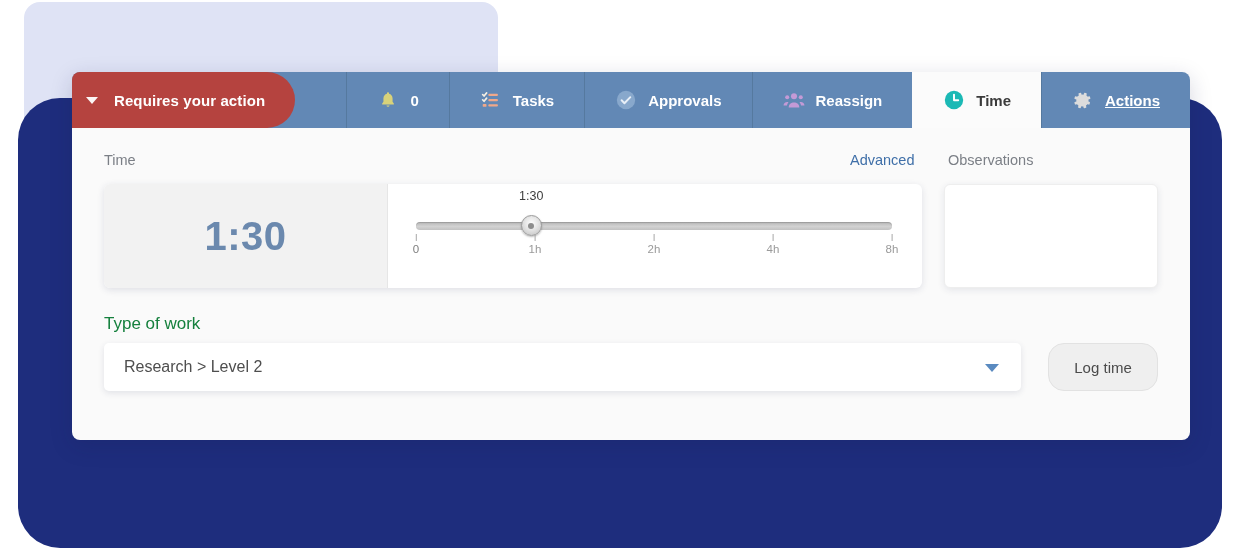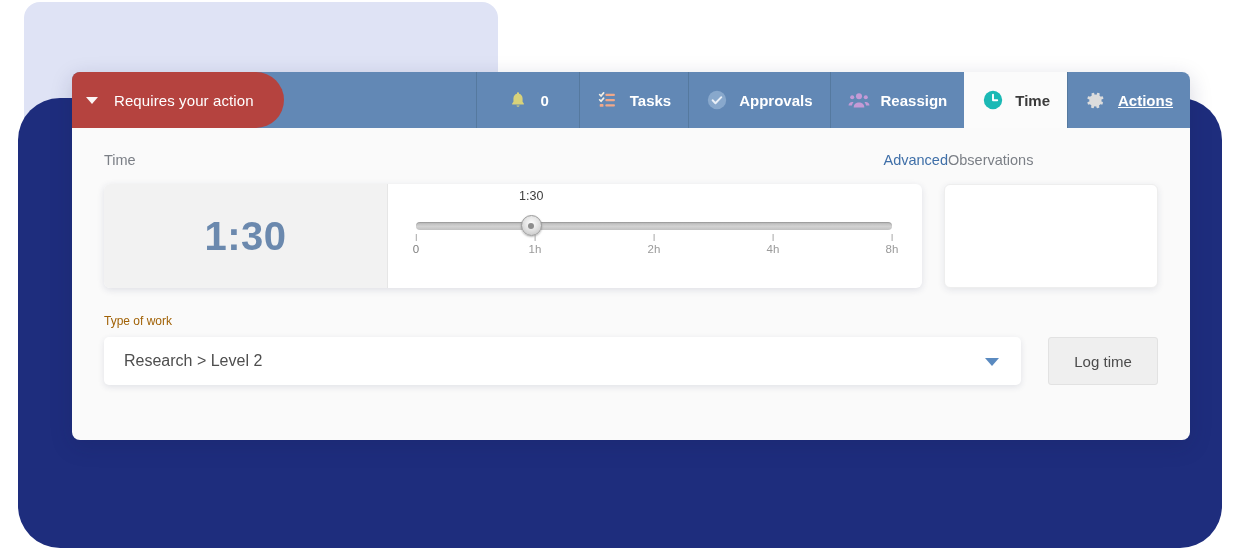--- a/index.html
+++ b/index.html
@@ -78,34 +78,34 @@
   .alert-caret {
     width: 0; height: 0;
     border-left: 6px solid transparent;
     border-right: 6px solid transparent;
     border-top: 7px solid #ffffff;
     margin-right: 16px;
     opacity: .95;
   }
   .alert-label {
     font-size: 15px;
-    font-weight: normal;
+    font-weight: bold;
     letter-spacing: .1px;
     white-space: nowrap;
   }
 
   .tab-spacer { flex: 1 1 auto; }
 
   .tab {
     display: flex;
     align-items: center;
     justify-content: center;
     gap: 11px;
     height: 56px;
-    padding: 0 17px;
+    padding: 0 30px;
     color: #ffffff;
     font-size: 15px;
     font-weight: bold;
     white-space: nowrap;
     border-left: 1px solid #55799f;
     flex: 0 0 auto;
   }
   .tab.notif { padding: 0 30px; }
   .tab.active {
     background: #fbfbfb;
@@ -132,21 +132,21 @@
     height: 26px;
   }
   .lbl {
     font-size: 14.5px;
     color: #7b7f86;
   }
   .lbl.time-lbl { width: 746px; }
   .lbl.advanced {
     color: #3f6fa8;
     width: 98px;
-    text-align: right;
+    text-align: left;
     cursor: pointer;
   }
 
   .row-panels {
     display: flex;
     gap: 22px;
     margin-top: 6px;
   }
 
   .time-panel {
@@ -266,22 +266,22 @@
     resize: none;
     background: transparent;
     padding: 10px 12px;
     font-family: "Liberation Sans", sans-serif;
     font-size: 14px;
     color: #444;
   }
 
   .work-label {
     margin-top: 26px;
-    font-size: 12px;
-    color: #a16207;
+    font-size: 17px;
+    color: #15803d;
   }
 
   .row-bottom {
     display: flex;
     gap: 27px;
     margin-top: 9px;
   }
 
   .select {
     position: relative;
@@ -308,21 +308,21 @@
     border-left: 7px solid transparent;
     border-right: 7px solid transparent;
     border-top: 8px solid #5a8ac0;
   }
 
   .log-btn {
     width: 110px;
     height: 48px;
     background: #efefef;
     border: 1px solid #e2e2e2;
-    border-radius: 3px;
+    border-radius: 16px;
     color: #4b4b4b;
     font-family: "Liberation Sans", sans-serif;
     font-size: 15px;
     cursor: pointer;
   }
 </style>
 </head>
 <body>
 
 <div class="stage">

